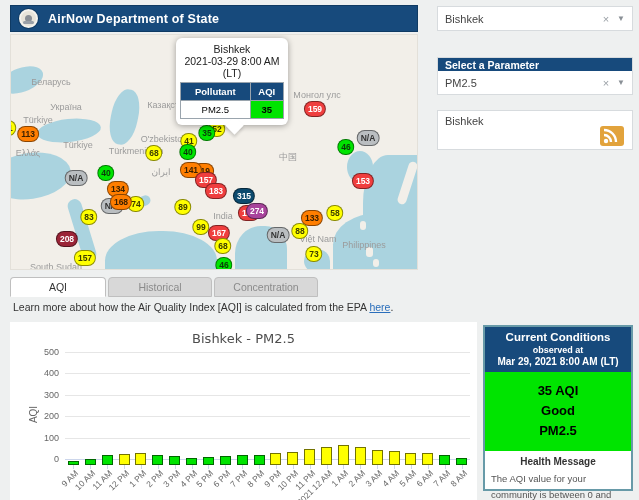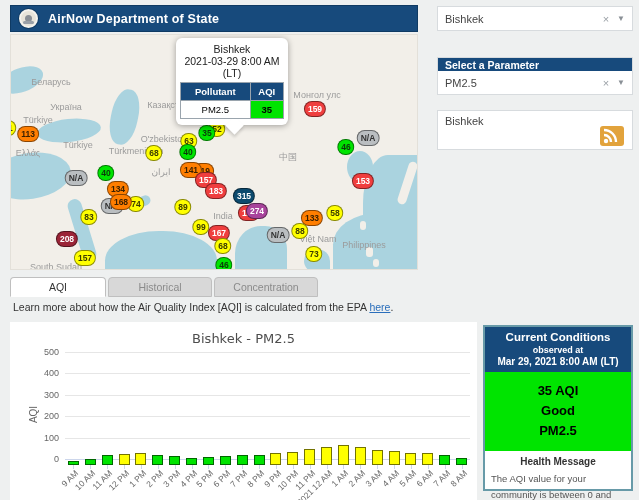--- a/index.html
+++ b/index.html
@@ -138,21 +138,21 @@
         <div class="marker" style="left: 107px; top: 154px; background: rgb(255, 126, 0); color: rgb(58, 32, 0);">134</div>
         <div class="marker" style="left: 101px; top: 171px; background: rgb(186, 190, 193); color: rgb(51, 51, 51);">N/A</div>
         <div class="marker" style="left: 125px; top: 169px; background: rgb(255, 255, 0); color: rgb(60, 60, 0);">74</div>
         <div class="marker" style="left: 110px; top: 167px; background: rgb(255, 126, 0); color: rgb(58, 32, 0);">168</div>
         <div class="marker" style="left: 78px; top: 182px; background: rgb(255, 255, 0); color: rgb(60, 60, 0);">83</div>
         <div class="marker" style="left: 56px; top: 204px; background: rgb(155, 36, 55); color: rgb(255, 255, 255);">208</div>
         <div class="marker" style="left: 74px; top: 223px; background: rgb(255, 255, 0); color: rgb(60, 60, 0);">157</div>
         <div class="marker" style="left: 143px; top: 118px; background: rgb(255, 255, 0); color: rgb(60, 60, 0);">68</div>
         <div class="marker" style="left: 206px; top: 94px; background: rgb(255, 255, 0); color: rgb(60, 60, 0);">52</div>
         <div class="marker" style="left: 196px; top: 98px; background: rgb(0, 228, 0); color: rgb(10, 58, 10);">35</div>
-        <div class="marker" style="left: 178px; top: 106px; background: rgb(255, 255, 0); color: rgb(60, 60, 0);">63</div>
+        <div class="marker" style="left: 178px; top: 106px; background: rgb(255, 255, 0); color: rgb(60, 60, 0);">41</div>
         <div class="marker" style="left: 177px; top: 117px; background: rgb(0, 228, 0); color: rgb(10, 58, 10);">40</div>
         <div class="marker" style="left: 192px; top: 136px; background: rgb(255, 126, 0); color: rgb(58, 32, 0);">119</div>
         <div class="marker" style="left: 180px; top: 135px; background: rgb(255, 126, 0); color: rgb(58, 32, 0);">141</div>
         <div class="marker" style="left: 195px; top: 145px; background: rgb(239, 62, 62); color: rgb(255, 255, 255);">157</div>
         <div class="marker" style="left: 205px; top: 156px; background: rgb(239, 62, 62); color: rgb(255, 255, 255);">183</div>
         <div class="marker" style="left: 233px; top: 161px; background: #0c4a6e; color: rgb(255, 255, 255);">315</div>
         <div class="marker" style="left: 238px; top: 178px; background: rgb(239, 62, 62); color: rgb(255, 255, 255);">153</div>
         <div class="marker" style="left: 246px; top: 176px; background: rgb(168, 68, 156); color: rgb(255, 255, 255);">274</div>
         <div class="marker" style="left: 172px; top: 172px; background: rgb(255, 255, 0); color: rgb(60, 60, 0);">89</div>
         <div class="marker" style="left: 190px; top: 192px; background: rgb(255, 255, 0); color: rgb(60, 60, 0);">99</div>

